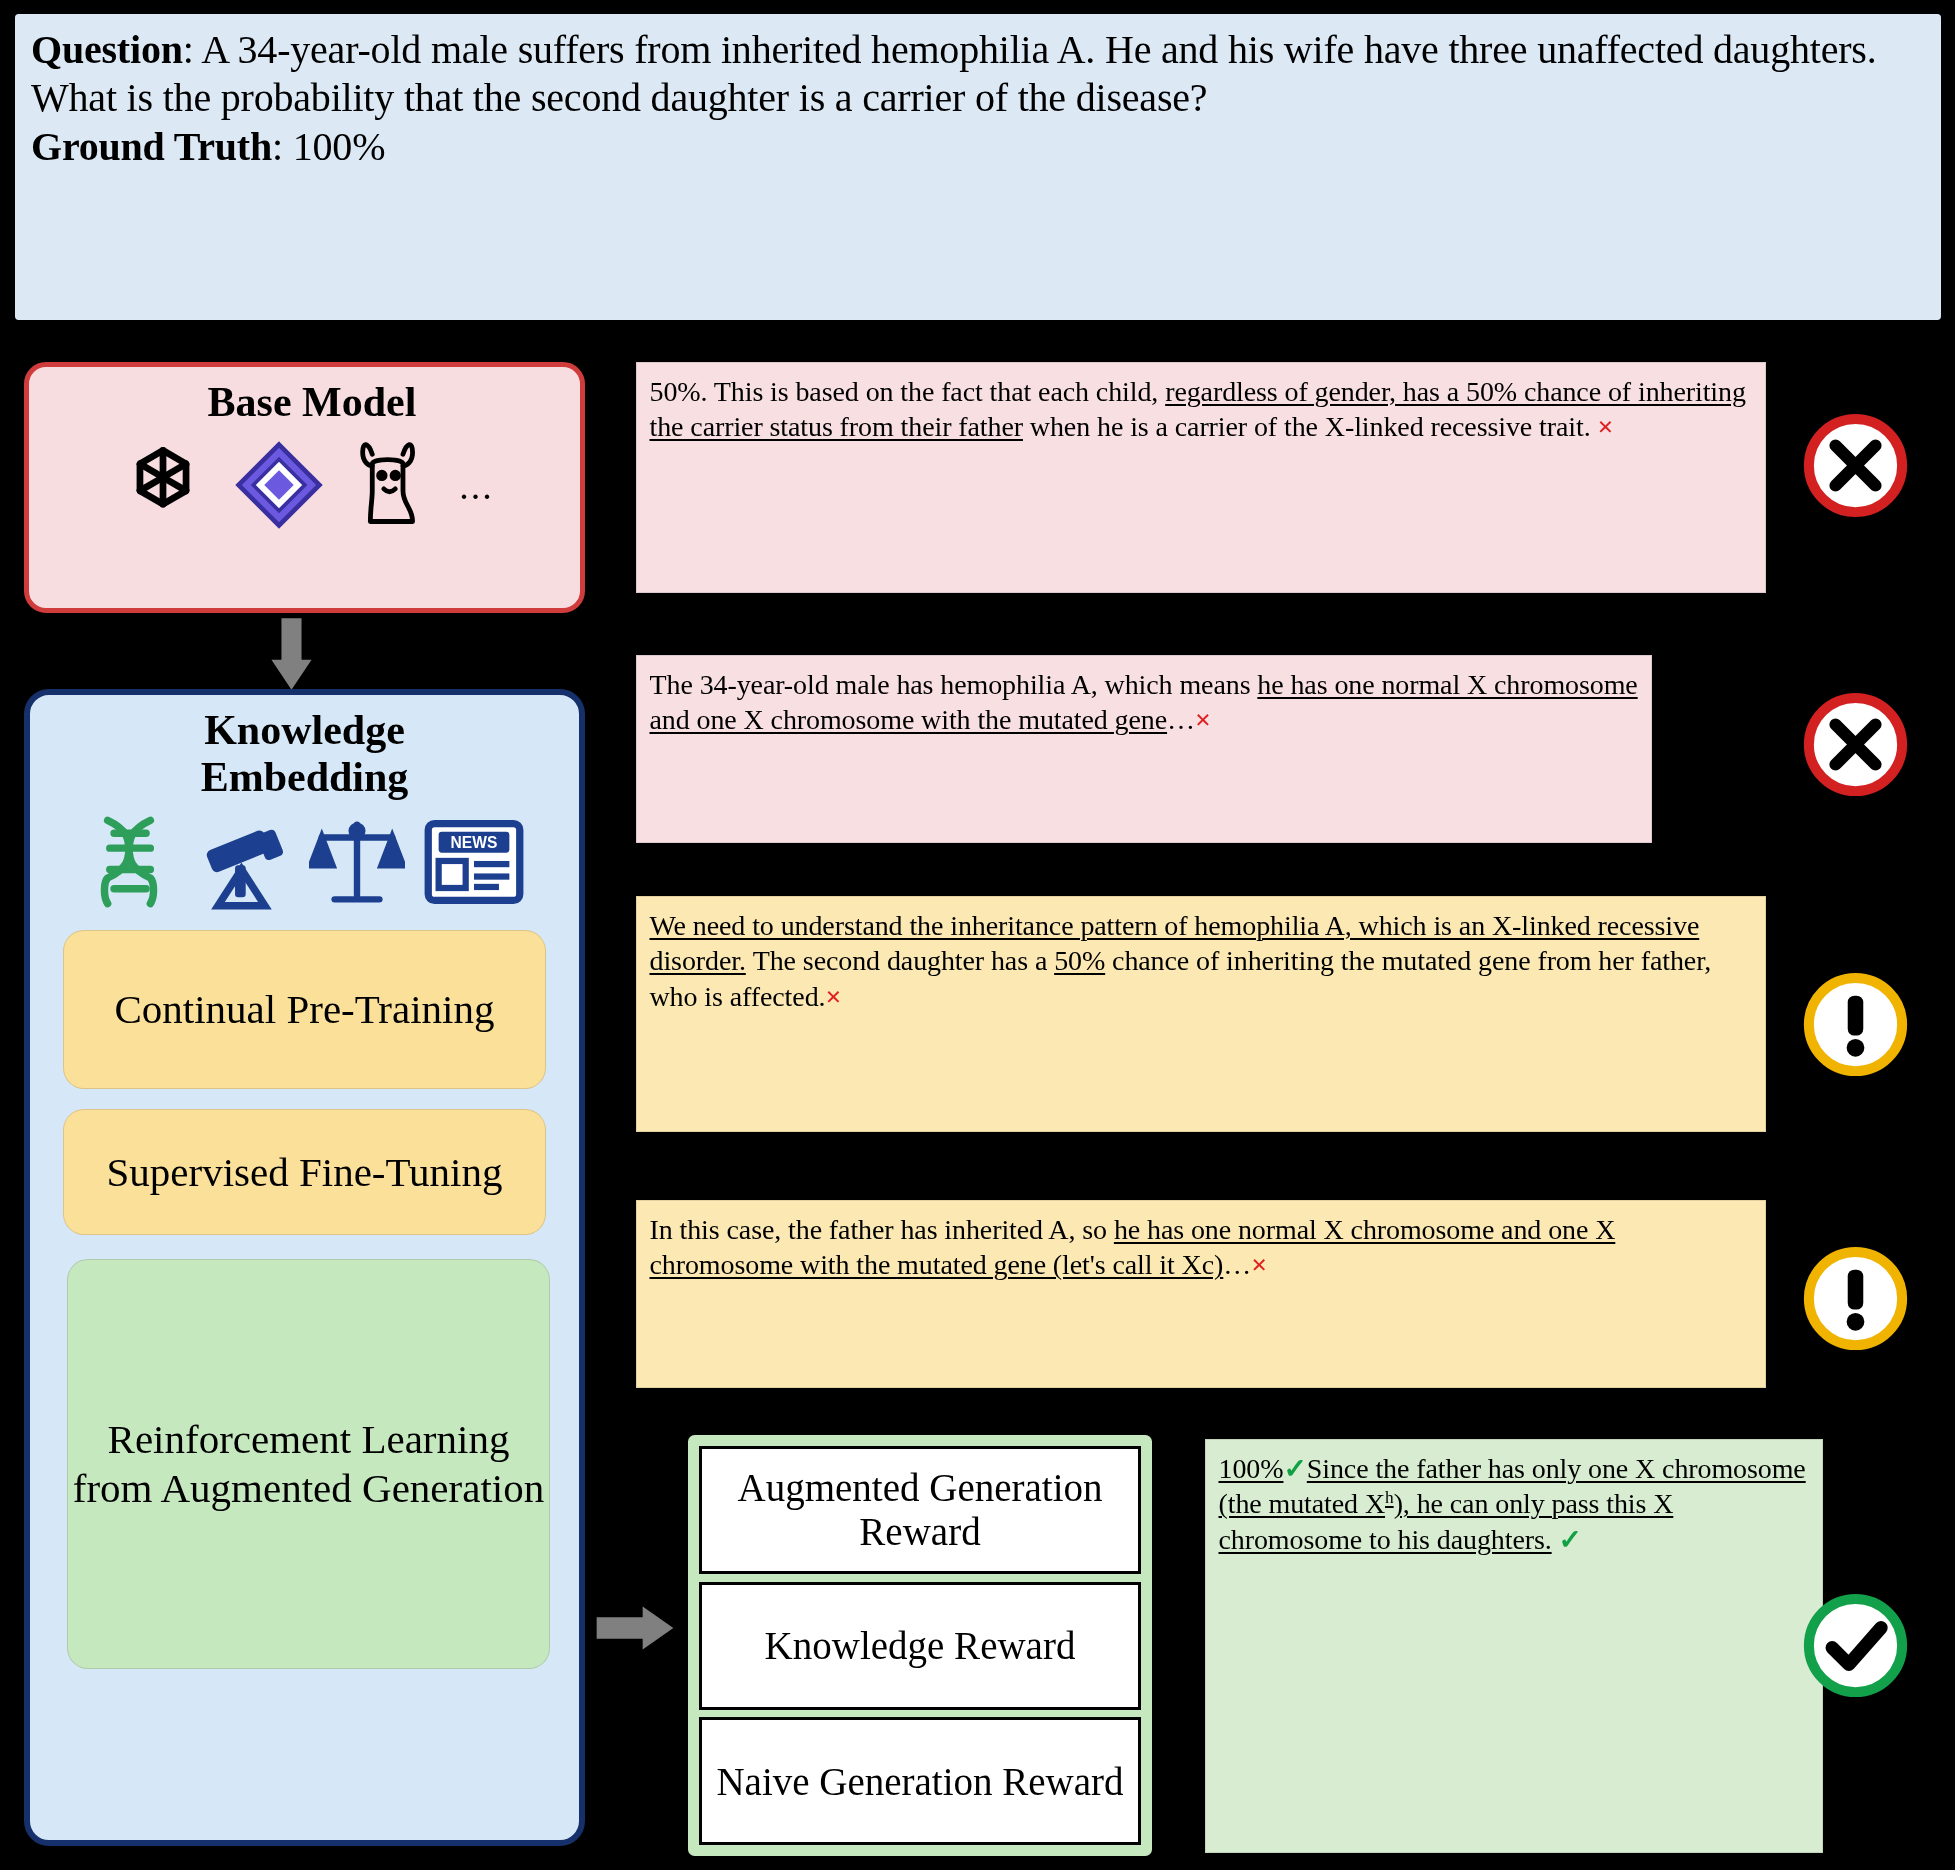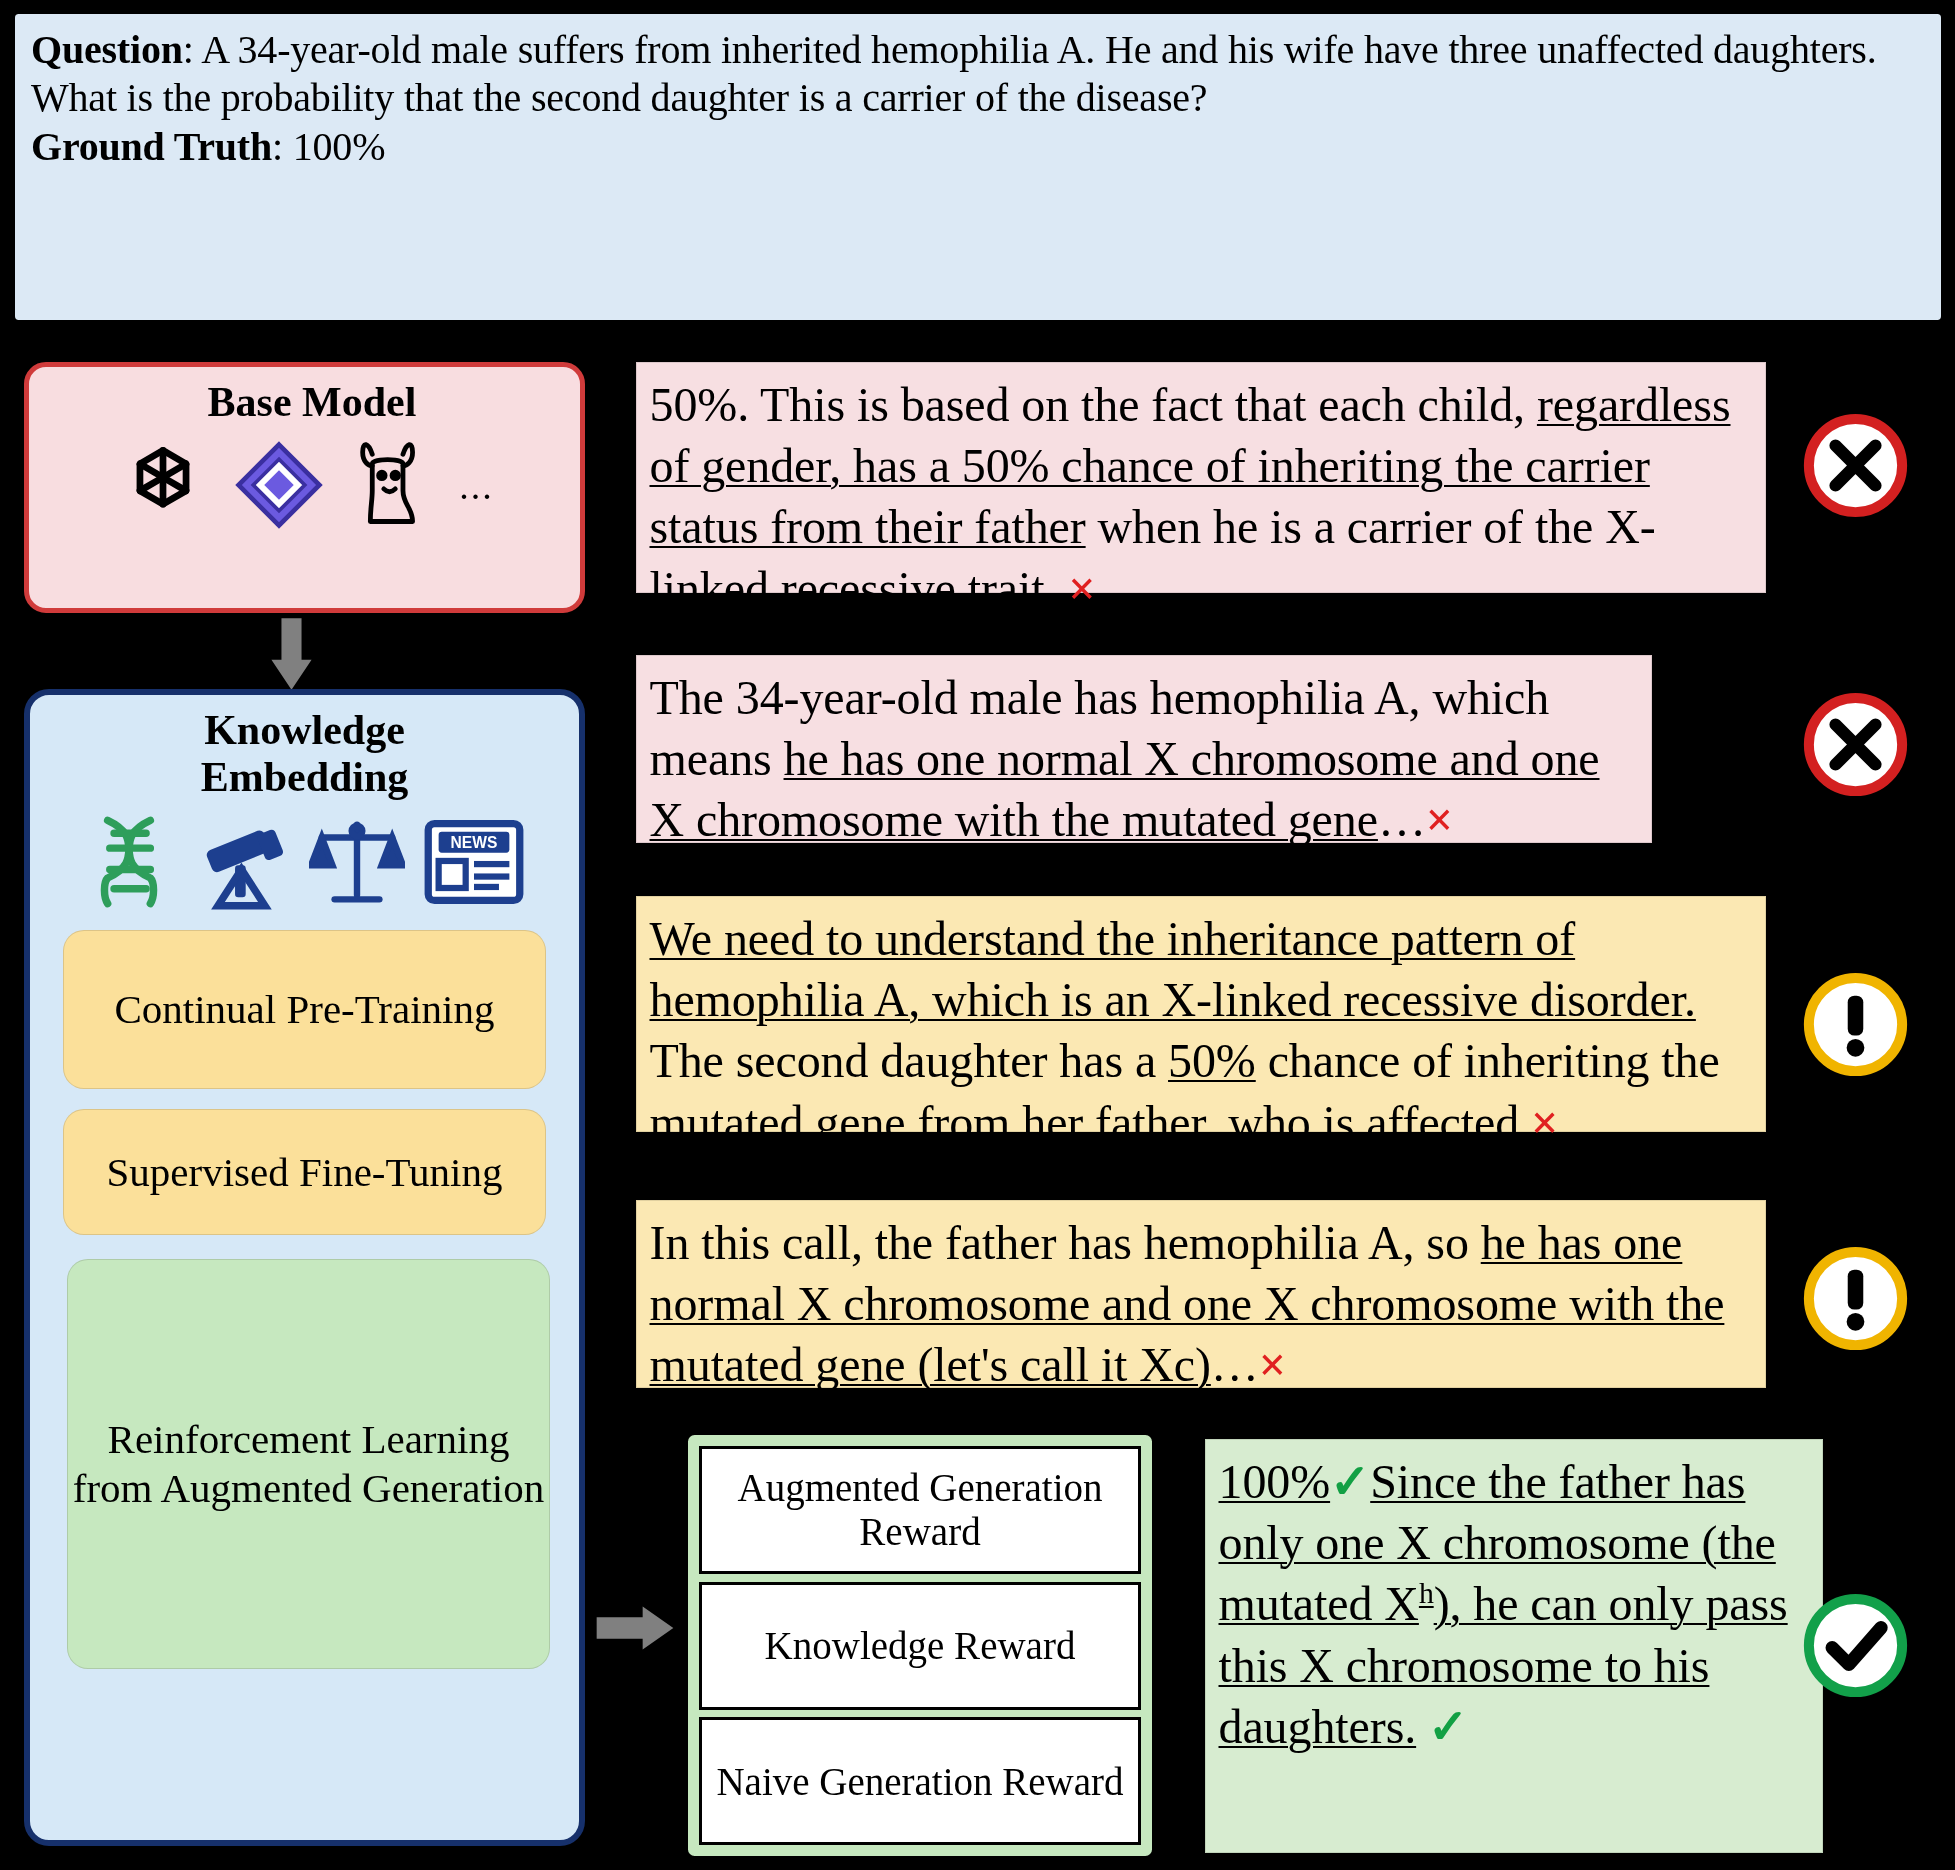--- a/index.html
+++ b/index.html
@@ -148,21 +148,21 @@
     font-size: 39px;
     line-height: 1.12;
     color: #000;
   }
 
   
   .resp {
     position: absolute;
     border: 1.9px solid rgba(0,0,0,0.10);
     color: #000;
-    font-size: 48px;
+    font-size: 28px;
     line-height: 1.28;
     padding: 10.6px 12.5px 8.7px 12.5px;
     letter-spacing: -0.1px;
   }
   .resp-pink   { background: #f7dfe2; }
   .resp-yellow { background: #fbe8b3; }
   .resp-green  { background: #d7ecd0; }
 
   .u { text-decoration: underline; text-underline-offset: 3.4px; text-decoration-thickness: 1.9px; }
   .xmark { color: #e02020; font-weight: bold; }
@@ -318,21 +318,21 @@
       <span>Knowledge Reward</span>
     </div>
     <div class="reward-item">
       <span>Naive Generation Reward</span>
     </div>
   </div>
 
   <div class="resp resp-pink resp1" id="resp-0"><span>50%. This is based on the fact that each child, </span><span class="u">regardless of gender, has a 50% chance of inheriting the carrier status from their father</span><span> when he is a carrier of the X-linked recessive trait. </span><span class="xmark">×</span></div>
   <div class="resp resp-pink resp2" id="resp-1"><span>The 34-year-old male has hemophilia A, which means </span><span class="u">he has one normal X chromosome and one X chromosome with the mutated gene</span><span>…</span><span class="xmark">×</span></div>
   <div class="resp resp-yellow resp3" id="resp-2"><span class="u">We need to understand the inheritance pattern of hemophilia A, which is an X-linked recessive disorder.</span><span class="cmark"> </span><span>The second daughter has a </span><span class="u">50%</span><span> chance of inheriting the mutated gene from her father, who is affected.</span><span class="xmark">×</span></div>
-  <div class="resp resp-yellow resp4" id="resp-3"><span>In this call, the father has hemophilia A, so </span><span class="u">he has one normal X chromosome and one X chromosome with the mutated gene (let's call it Xc)</span><span>…</span><span class="xmark">×</span></div>
+  <div class="resp resp-yellow resp4" id="resp-3"><span>In this case, the father has inherited A, so </span><span class="u">he has one normal X chromosome and one X chromosome with the mutated gene (let's call it Xc)</span><span>…</span><span class="xmark">×</span></div>
   <div class="resp resp-green resp5" id="resp-4"><span class="u">100%</span><span class="cmark">✓</span><span class="u">Since the father has only one X chromosome (the mutated X</span><span class="u sup">h</span><span class="u">), he can only pass this X chromosome to his daughters.</span><span class="cmark"> ✓</span></div>
 
   <span class="verdict v1">
     <svg width="111" height="111" viewBox="0 0 100 100">
       <circle cx="50" cy="50" r="42" fill="#fff" stroke="#d32020" stroke-width="9"></circle>
       <path d="M32 32 L68 68 M68 32 L32 68" stroke="#000" stroke-width="11" stroke-linecap="round"></path>
     </svg>
   </span>
   <span class="verdict v2">
     <svg width="111" height="111" viewBox="0 0 100 100">

